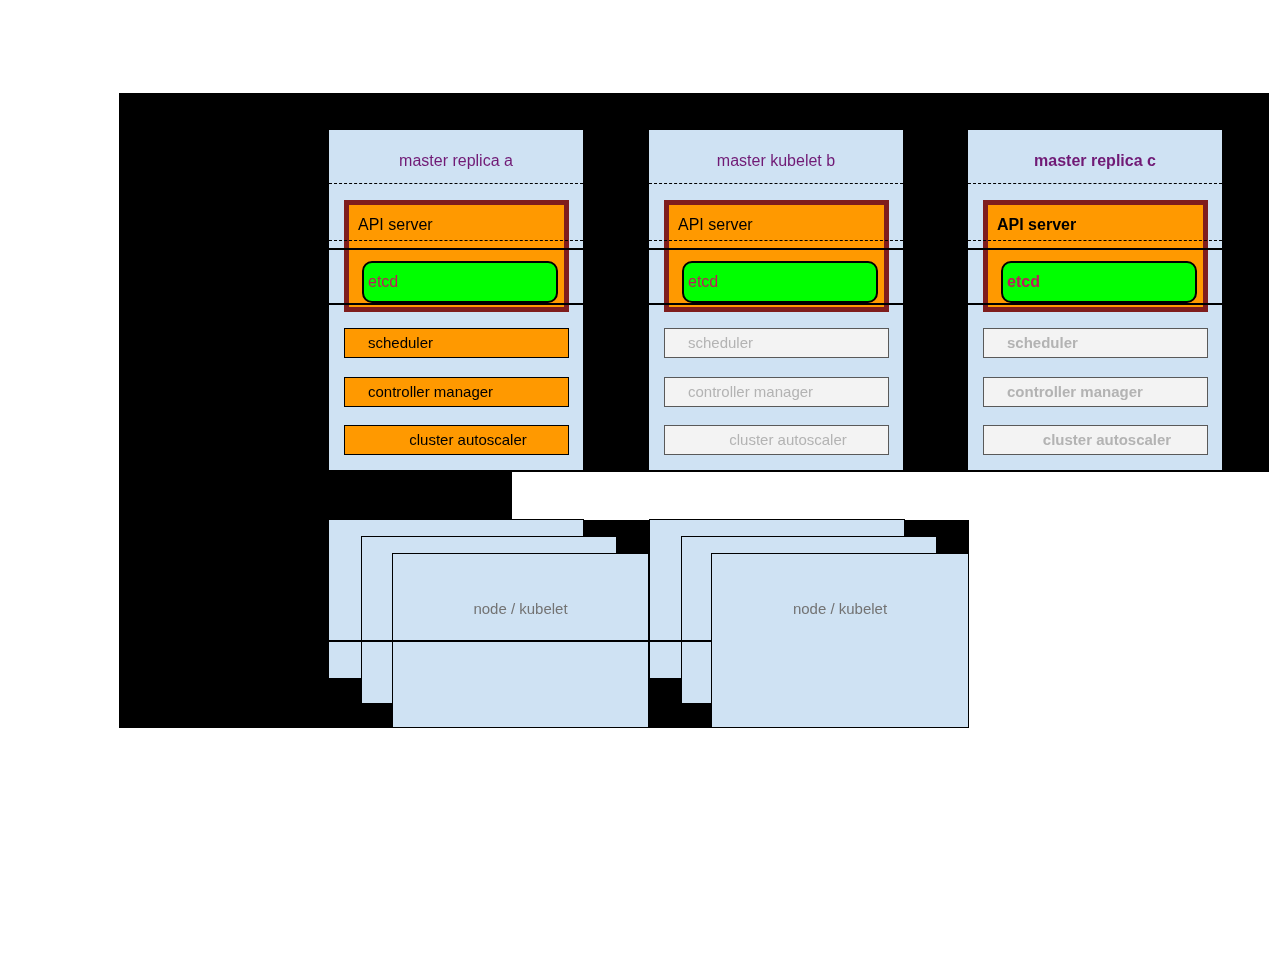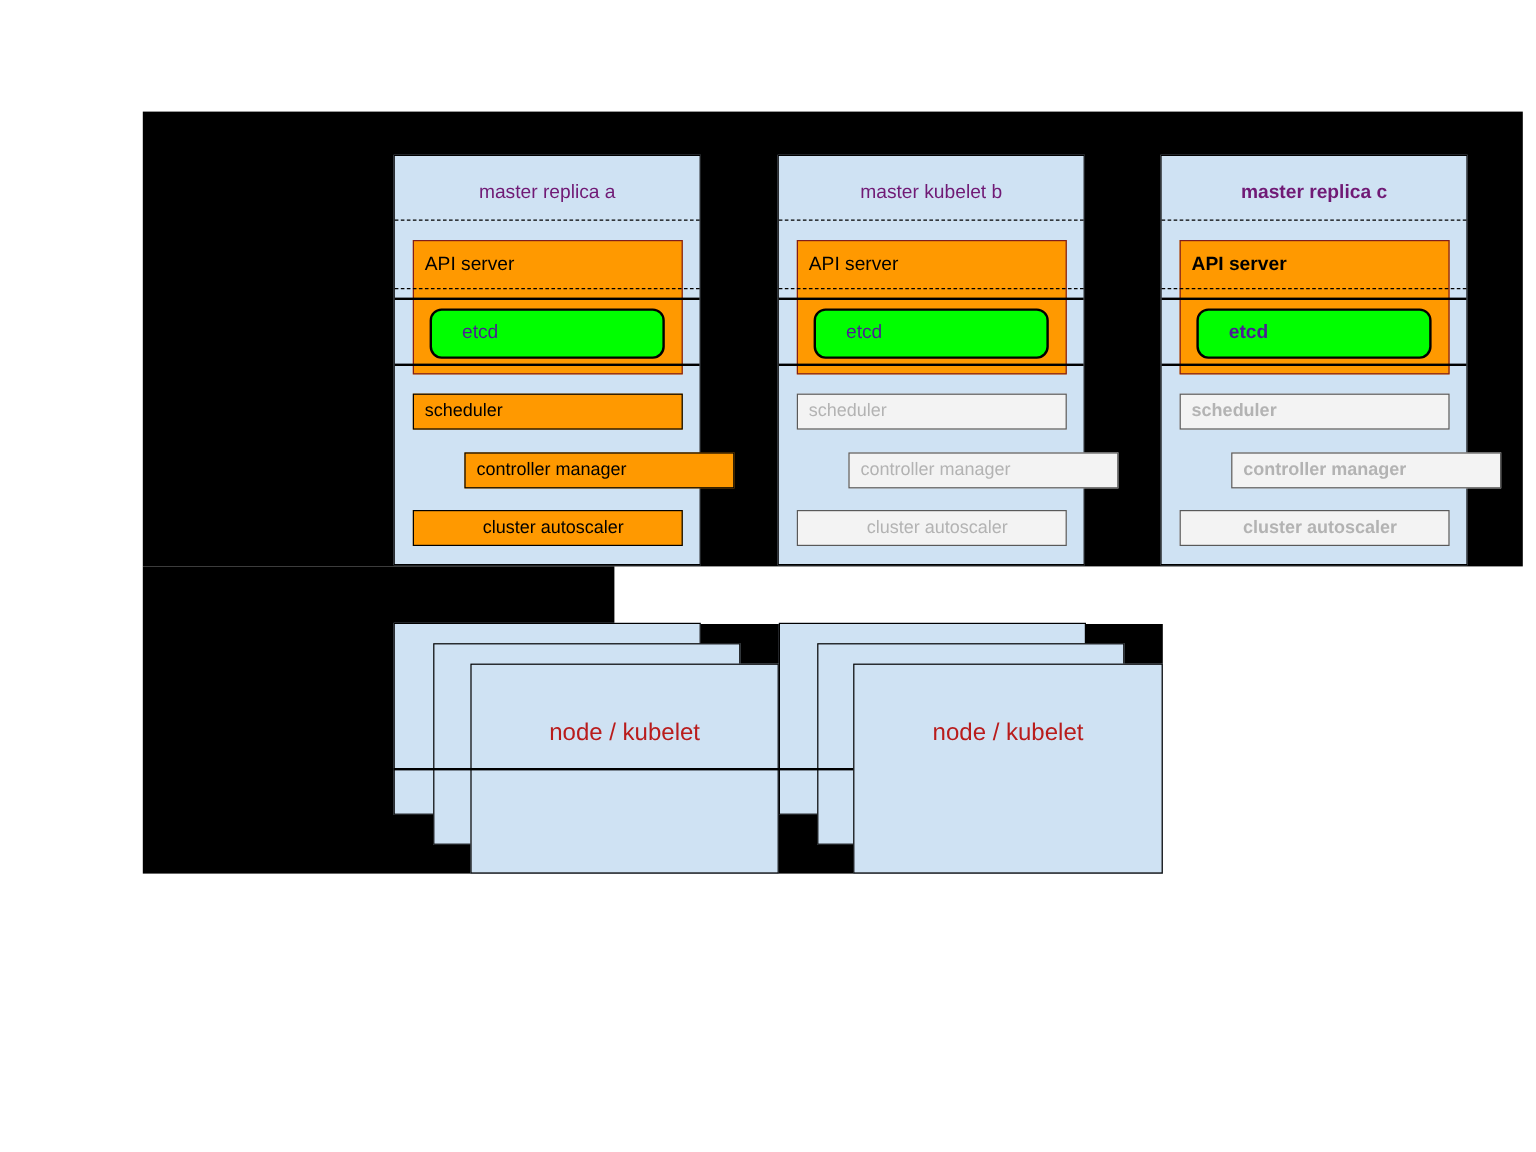--- a/index.html
+++ b/index.html
@@ -21,45 +21,45 @@
   .m-title{position:absolute;top:22px;left:0;width:100%;text-align:center;
            font-size:16px;color:#701a75;}
   .dashline{position:absolute;left:0;width:100%;border-top:1px dashed #000;height:0;}
   .d1{top:53px;}
   .d2{top:110px;}
   .hline{position:absolute;left:0;width:100%;height:2px;background:#000;}
   .h1{top:118px;}
   .h2{top:173px;}
 
   .owrap{position:absolute;left:15px;top:70px;width:225px;height:112px;
-         background:#ff9900;border:1px solid #7f1d1d;box-sizing:border-box;}
+         background:#ff9900;border:5px solid #7f1d1d;box-sizing:border-box;}
   .api-label{position:absolute;left:9px;top:11px;font-size:16px;color:#000;}
   .etcd{position:absolute;left:13px;top:56px;width:196px;height:42px;
         background:#00ff00;border:2px solid #000;border-radius:10px;box-sizing:border-box;}
-  .etcd-label{display:block;padding-left:25px;line-height:37px;font-size:16px;color:#4c1d95;}
+  .etcd-label{display:block;padding-left:4px;line-height:37px;font-size:16px;color:#be185d;}
 
   .comp{position:absolute;left:15px;width:225px;height:30px;box-sizing:border-box;
         font-size:15px;}
-  .comp span{display:block;padding-left:9px;line-height:28px;}
+  .comp span{display:block;padding-left:23px;line-height:28px;}
   .c1{top:198px;}
-  .c2{top:247px;margin-left:43px;}
+  .c2{top:247px;}
   .c3{top:295px;text-align:center;}
   .comp.active{background:#ff9900;border:1px solid #000;color:#000;}
   .comp.inactive{background:#f3f3f3;border:1px solid #595959;color:#b3b3b3;}
 
   
   .nbox{position:absolute;background:#cfe2f3;border:1px solid #000;box-sizing:border-box;}
   .s1-back {left:328px;top:519px;width:256px;height:160px;z-index:1;}
   .s1-mid  {left:361px;top:536px;width:256px;height:168px;z-index:2;}
   .s1-front{left:392px;top:553px;width:257px;height:175px;z-index:3;}
   .s2-back {left:649px;top:519px;width:256px;height:160px;z-index:1;}
   .s2-mid  {left:681px;top:536px;width:256px;height:168px;z-index:2;}
   .s2-front{left:711px;top:553px;width:258px;height:175px;z-index:5;}
   .n-label{position:absolute;top:46px;left:0;width:100%;text-align:center;
-           font-size:20px;color:#b91c1c;}
+           font-size:15px;color:#737373;}
 
   .node-divider{position:absolute;left:328px;top:640px;width:385px;height:2px;
                 background:#000;z-index:4;}
 </style>
 </head>
 <body>
 
 <div>
 
   <div class="blk blk-top"></div>

